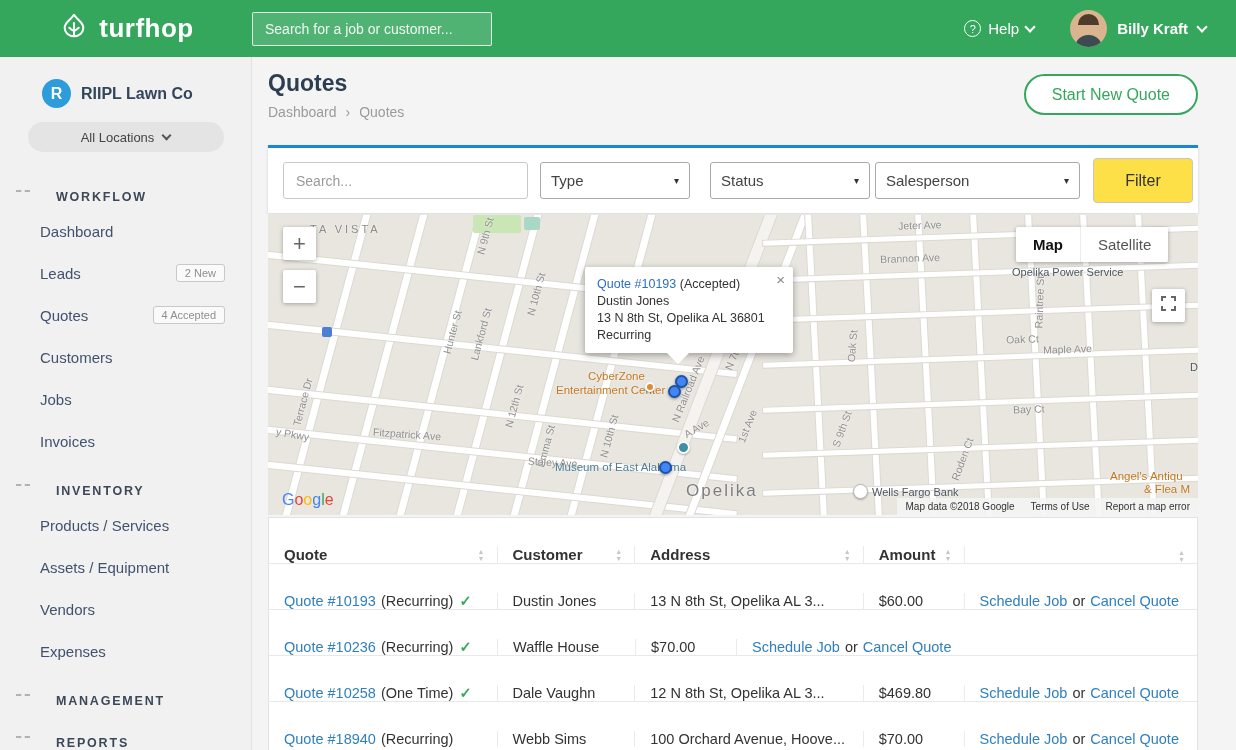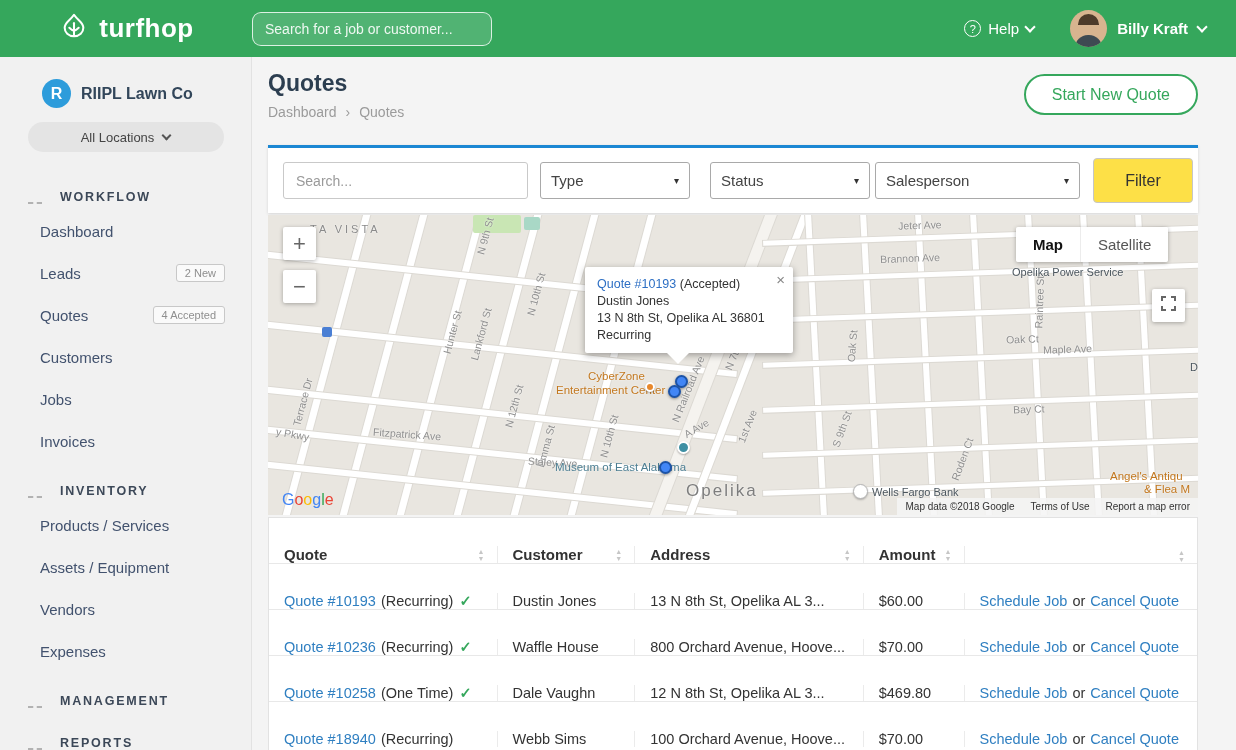--- a/index.html
+++ b/index.html
@@ -1,41 +1,41 @@
 <!DOCTYPE html>
 <html><head>
 <meta charset="utf-8">
 <style>
   * { margin:0; padding:0; box-sizing:border-box; }
   html,body { width:1236px; height:750px; overflow:hidden; font-family:"Liberation Sans",sans-serif; background:#f4f4f4; position:relative; }
 
   
   .topbar { position:absolute; left:0; top:0; width:1236px; height:57px; background:#35a75c; display:flex; align-items:center; z-index:20; }
   .brand { width:252px; display:flex; align-items:center; justify-content:center; gap:9px; color:#fff; font-size:26px; font-weight:bold; letter-spacing:.5px; cursor:pointer; }
-  .topsearch input { width:240px; height:34px; background:rgba(255,255,255,.14); border:1px solid rgba(255,255,255,.8); border-radius:9px; color:#fff; padding:0 12px; font-size:14px; outline:none; }
+  .topsearch input { width:240px; height:34px; background:rgba(255,255,255,.14); border:1px solid rgba(255,255,255,.8); border-radius:2px; color:#fff; padding:0 12px; font-size:14px; outline:none; }
   .topsearch input::placeholder { color:rgba(255,255,255,.9); }
   .topright { margin-left:auto; display:flex; align-items:center; color:#fff; padding-right:30px; gap:36px; }
   .help { display:flex; align-items:center; gap:7px; font-size:15px; cursor:pointer; }
   .help-q { width:17px; height:17px; border:1px solid #fff; border-radius:50%; font-size:11px; display:flex; align-items:center; justify-content:center; }
   .usermenu { display:flex; align-items:center; gap:10px; font-size:15px; font-weight:bold; cursor:pointer; }
   .avatar { width:37px; height:37px; border-radius:50%; background:#d8b48f; position:relative; overflow:hidden; }
   .avatar::before { content:""; position:absolute; top:4px; left:8px; width:21px; height:11px; border-radius:11px 11px 0 0; background:#4e3b2a; }
   .avatar::after { content:""; position:absolute; bottom:-1px; left:5px; width:27px; height:13px; border-radius:13px 13px 0 0; background:#3e4a52; }
   .chev { width:8px; height:8px; border-right:2px solid #fff; border-bottom:2px solid #fff; transform:rotate(45deg); margin-top:-4px; }
   .chev.dark { border-color:#555; width:7px; height:7px; margin-top:-3px; }
 
   
   .sidebar { position:absolute; left:0; top:57px; width:252px; bottom:0; background:#f1f1f1; border-right:1px solid #e2e2e2; }
   .company { display:flex; align-items:center; gap:10px; padding:22px 0 0 42px; }
   .company-logo { width:29px; height:29px; border-radius:50%; background:#2d9cdb; color:#fff; font-weight:bold; font-size:16px; display:flex; align-items:center; justify-content:center; }
   .company-name { font-size:16px; font-weight:bold; color:#32465a; }
   .loc-pill { width:196px; height:30px; margin:14px auto 0; background:#e4e4e4; border-radius:15px; display:flex; align-items:center; justify-content:center; gap:9px; font-size:13px; color:#444; cursor:pointer; }
   .nav-section { margin-top:14px; }
   .nav-section.first { margin-top:30px; }
-  .nav-header { display:flex; align-items:flex-end; gap:18px; padding:8px 0 6px 16px;margin-left:12px; }
+  .nav-header { display:flex; align-items:flex-start; gap:26px; padding:8px 0 6px 16px; }
   .nav-dash { width:14px; border-top:2px dashed #b2b2b2; }
   .nav-header span { font-size:12.5px; font-weight:bold; letter-spacing:1.8px; color:#3c4858; }
   .nav-item { display:flex; align-items:center; padding:0 26px 0 40px; height:42px; font-size:15px; color:#42526e; cursor:pointer; }
   .badge { margin-left:auto; font-size:11px; color:#8f8f8f; border:1px solid #c8c8c8; border-radius:3px; padding:2px 8px; background:#fafafa; }
 
   
   .page-title { position:absolute; left:268px; top:70px; font-size:23px; font-weight:bold; color:#2c3e50; }
   .breadcrumb { position:absolute; left:268px; top:104px; font-size:14px; color:#9b9b9b; display:flex; gap:9px; align-items:center; }
   .start-btn { position:absolute; right:38px; top:74px; height:41px; padding:0 26px; border:2px solid #35a75c; border-radius:21px; color:#35a75c; font-size:16px; background:#fff; display:flex; align-items:center; cursor:pointer; }
 
@@ -388,21 +388,20 @@
       </div>
   </div>
 
   <div class="trow">
     <div class="cell c-quote">
         <span class="tlink">Quote #10236</span>
         <span class="qtype">(Recurring)</span>
         <span class="qcheck">✓</span>
       </div>
     <div class="cell c-cust">Waffle House</div>
-    <div class="cell c-addr">800 Orchard Avenue, Hoove...</div>
     <div class="cell c-amt">$70.00</div>
     <div class="cell c-act">
         <span class="tlink">Schedule Job</span>
         <span class="orword">or</span>
         <span class="tlink">Cancel Quote</span>
       </div>
   </div>
 
   <div class="trow">
     <div class="cell c-quote">

